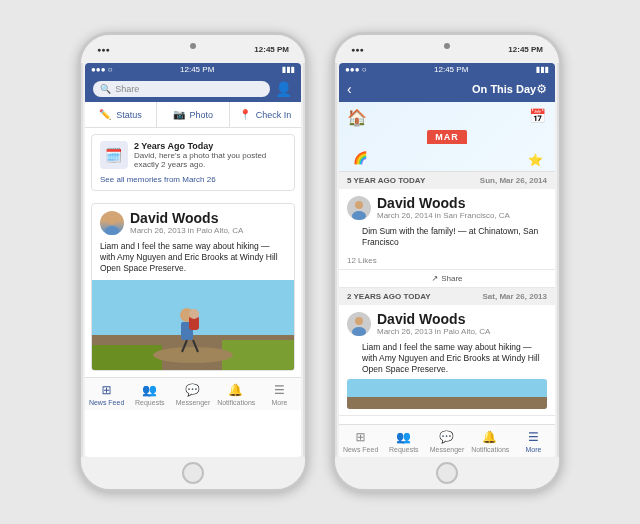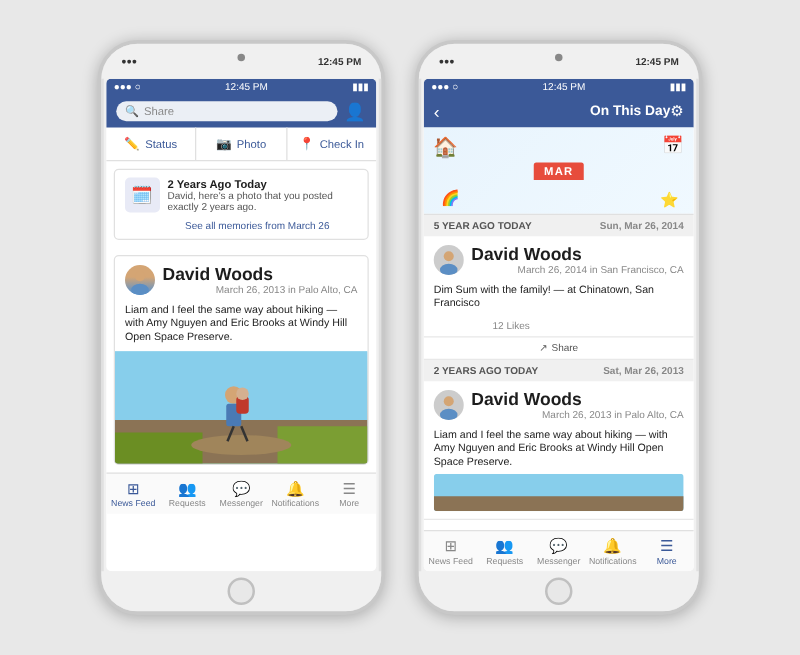--- a/index.html
+++ b/index.html
@@ -151,21 +151,21 @@
       border-radius: 4px;
       display: flex;
       align-items: center;
       justify-content: center;
       font-size: 14px;
       flex-shrink: 0;
     }
     .memory-text { flex: 1; }
     .memory-title { font-size: 9px; font-weight: 700; color: #1d1d1d; }
     .memory-sub { font-size: 8px; color: #555; }
-    .memory-link { font-size: 8px; color: #3b5998; padding: 0 8px 6px; margin-left: 48px; }
+    .memory-link { font-size: 8px; color: #3b5998; padding: 0 8px 6px; }
 
     
     .post-author {
       display: flex;
       align-items: center;
       padding: 6px 8px;
       gap: 6px;
     }
     .avatar {
       width: 24px; height: 24px;
@@ -173,21 +173,21 @@
       background: #ccc;
       overflow: hidden;
       flex-shrink: 0;
       display: flex;
       align-items: flex-end;
       justify-content: center;
     }
     .avatar-wrap { position: relative; }
     .post-author-info { flex: 1; }
     .post-name { font-size: 14px; font-weight: 700; color: #1d1d1d; }
-    .post-date { font-size: 8px; color: #888; text-align: right; }
+    .post-date { font-size: 8px; color: #888; }
     .post-text { font-size: 8.5px; color: #1d1d1d; padding: 0 8px 6px; line-height: 1.3; }
     .post-image {
       width: 100%;
       height: 90px;
       background: linear-gradient(180deg, #87CEEB 0%, #8B7355 60%, #6B8E23 100%);
       position: relative;
       overflow: hidden;
     }
 
     
@@ -273,26 +273,25 @@
       justify-content: space-between;
       flex-shrink: 0;
     }
     .section-date { color: #888; }
 
     .otd-post {
       padding: 0;
       border-bottom: 1px solid #e8e8e8;
       flex-shrink: 0;
     }
-    .otd-post-text { font-size: 8.5px; color: #1d1d1d; padding: 0 8px 4px; line-height: 1.3; }
+    .otd-post-text { font-size: 8.5px; color: #1d1d1d; padding: 0 8px 4px; line-height: 1.3; margin-left: 15px; }
     .likes-bar {
       padding: 4px 8px;
       font-size: 8px;
       color: #888;
-      margin-left: 47px;
     }
     .action-bar {
       display: flex;
       border-top: 1px solid #e8e8e8;
       padding: 4px 0;
     }
     .action-btn {
       flex: 1;
       display: flex;
       align-items: center;

